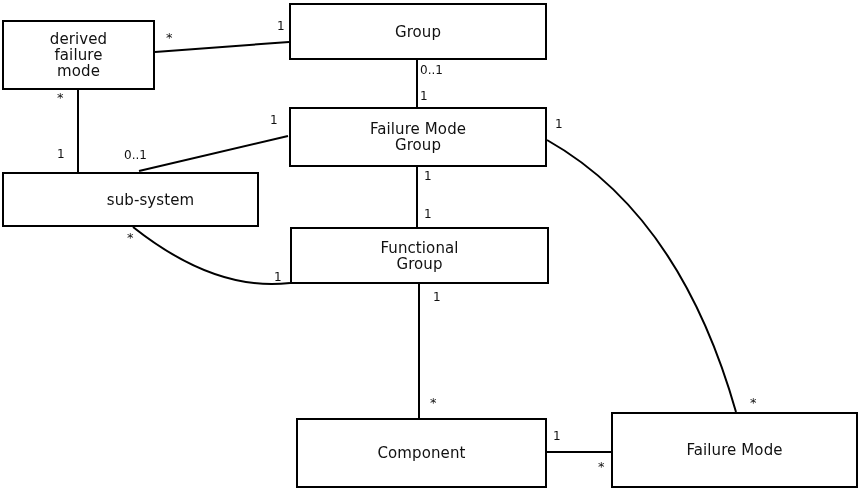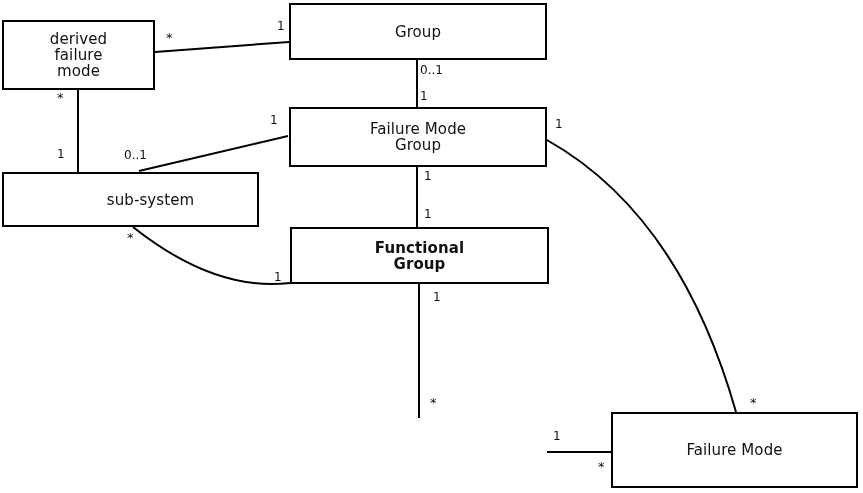--- a/index.html
+++ b/index.html
@@ -102,25 +102,28 @@
 
   <div class="uml-box" style="left:289px; top:107px; width:258px; height:60px;">
     <span class="box-label">Failure Mode
 Group</span>
   </div>
 
   <div class="uml-box" style="left:2px;   top:172px; width:257px; height:55px;padding-left:40px;">
     <span class="box-label">sub-system</span>
   </div>
 
-  <div class="uml-box" style="left:290px; top:227px; width:259px; height:57px;font-weight:bold;">
+  <div class="uml-box" style="left:290px; top:227px; width:259px; height:57px;">
     <span class="box-label">Functional
 Group</span>
   </div>
 
+  <div class="uml-box" style="left:296px; top:418px; width:251px; height:70px;">
+    <span class="box-label">Component</span>
+  </div>
 
   <div class="uml-box" style="left:611px; top:412px; width:247px; height:76px;">
     <span class="box-label">Failure Mode</span>
   </div>
 
   <span class="mult star" style="left:166px; top:31px;">*</span>
 
   <span class="mult" style="left:277px; top:20px;">1</span>
 
   <span class="mult" style="left:420px; top:64px;">0..1</span>

